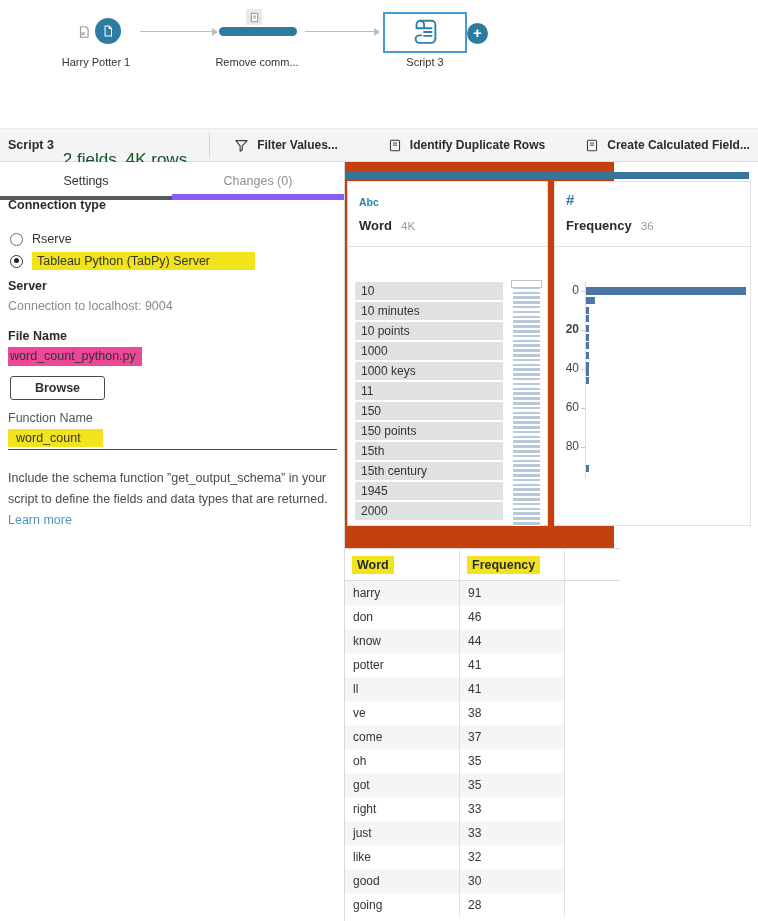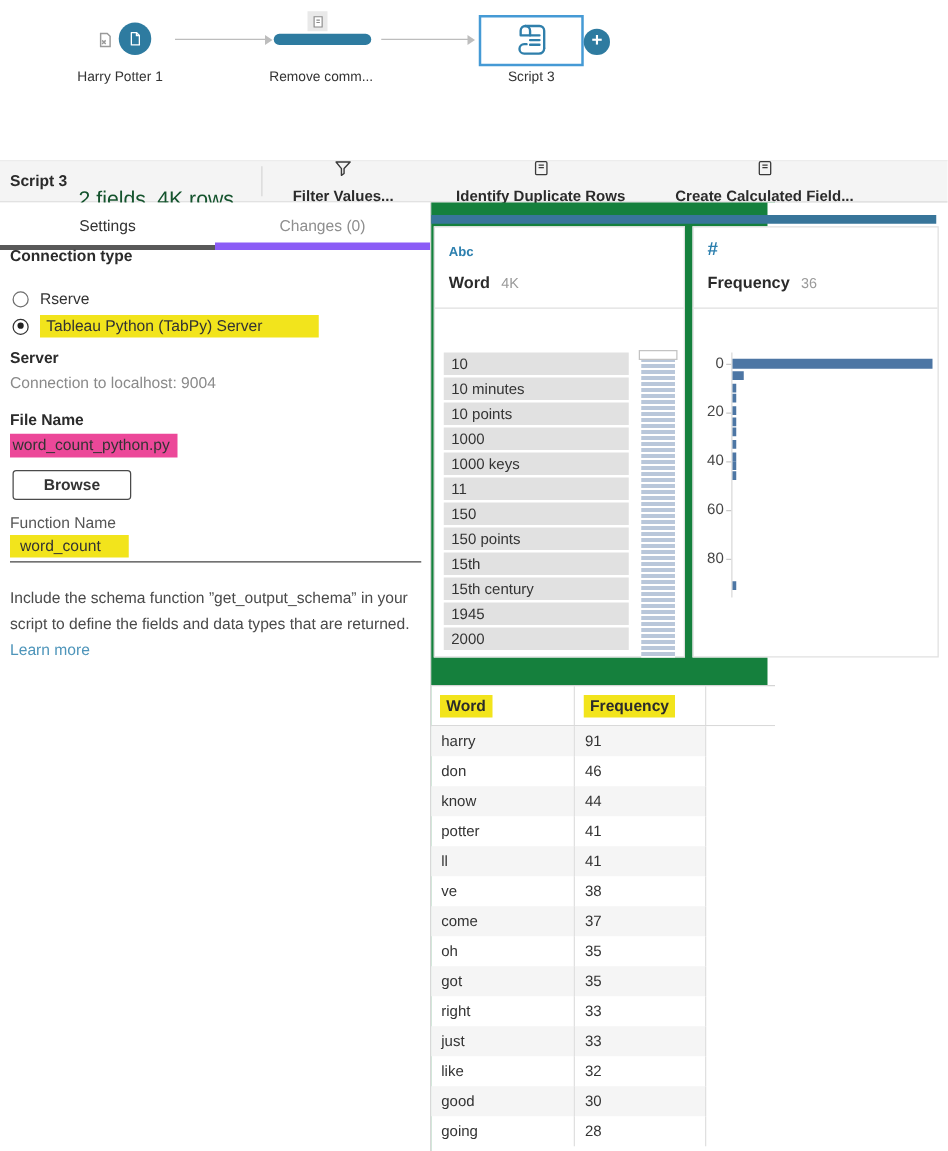--- a/index.html
+++ b/index.html
@@ -24,28 +24,28 @@
   .plus-circle { position:absolute; left:467px; top:23px; width:21px; height:21px; border-radius:50%;
                  background:#2e7ba0; color:#fff; font-size:15px; line-height:19px; text-align:center; font-weight:bold; }
 
   
   .toolbar { position:absolute; left:0; top:128px; width:758px; height:34px; background:#f4f4f4;
              border-top:1px solid #ececec; border-bottom:1px solid #dcdcdc;
              display:flex; align-items:center; }
   .tb-step { font-size:12.5px; font-weight:bold; color:#2b2b2b; margin-left:8px; }
   .tb-meta { font-size:17px; color:#14532d; margin-left:9px;margin-top:29px; }
   .tb-divider { width:1px; height:24px; background:#d6d6d6; margin-left:22px; }
-  .tb-action { display:flex; align-items:center; gap:8px; cursor:pointer;flex-direction:column; }
+  .tb-action { display:flex; align-items:center; gap:8px; cursor:pointer; }
   .tb-action span { font-size:12px; font-weight:bold; color:#2b2b2b; }
   .a1 { margin-left:24px; } .a2 { margin-left:50px; } .a3 { margin-left:40px; }
 
   
   .main { position:absolute; left:0; top:162px; width:620px; height:759px; display:flex; }
   .left-panel { position:relative; width:345px; height:100%; background:#fff; border-right:1px solid #d8d8d8; }
-  .right-panel { position:relative; flex:1; height:100%; background:#15803d; }
+  .right-panel { position:relative; flex:1; height:100%; background:#c2410c; }
 
   
   .tabs { position:absolute; left:0; top:0; width:100%; height:38px; display:flex; }
   .tab { flex:1; text-align:center; font-size:12.5px; padding-top:12px; cursor:pointer; }
   .tab.active { color:#333; border-bottom:4px solid #595959; }
   .tab.inactive { color:#8f8f8f; border-bottom:6px solid #8b5cf6; }
 
   .lbl-bold { position:absolute; left:8px; font-size:12.5px; font-weight:bold; color:#2b2b2b; }
   .lbl-plain { position:absolute; left:8px; font-size:12.5px; color:#555; }
   .lbl-gray { position:absolute; left:8px; font-size:12.5px; color:#8a8a8a; }
@@ -249,21 +249,21 @@
         <div class="type-icon num">#</div>
         <div class="field-row">
           <span class="field-name">Frequency</span>
           <span class="field-count">36</span>
         </div>
         <div class="card-sep"></div>
         <div class="histogram">
           <div class="hist-axis"></div>
         <div class="hist-tick-label" style="top: 101px;">0</div>
             <div class="hist-tick-mark" style="top: 109px;"></div>
-            <div class="hist-tick-label" style="top: 140px;">20</div>
+            <div class="hist-tick-label" style="top: 140px; font-weight: bold;">20</div>
             <div class="hist-tick-mark" style="top: 148px;"></div>
             <div class="hist-tick-label" style="top: 179px;">40</div>
             <div class="hist-tick-mark" style="top: 187px;"></div>
             <div class="hist-tick-label" style="top: 218px;">60</div>
             <div class="hist-tick-mark" style="top: 226px;"></div>
             <div class="hist-tick-label" style="top: 257px;">80</div>
             <div class="hist-tick-mark" style="top: 265px;"></div>
             <div class="hist-bar" style="left: 31px; top: 105px; width: 160px; height: 8px; background: rgb(77, 118, 164);"></div>
             <div class="hist-bar" style="left: 31px; top: 115.25px; width: 9px; height: 7px; background: rgb(77, 118, 164);"></div>
             <div class="hist-bar" style="left: 31px; top: 125px; width: 3px; height: 7px; background: rgb(77, 118, 164);"></div>

